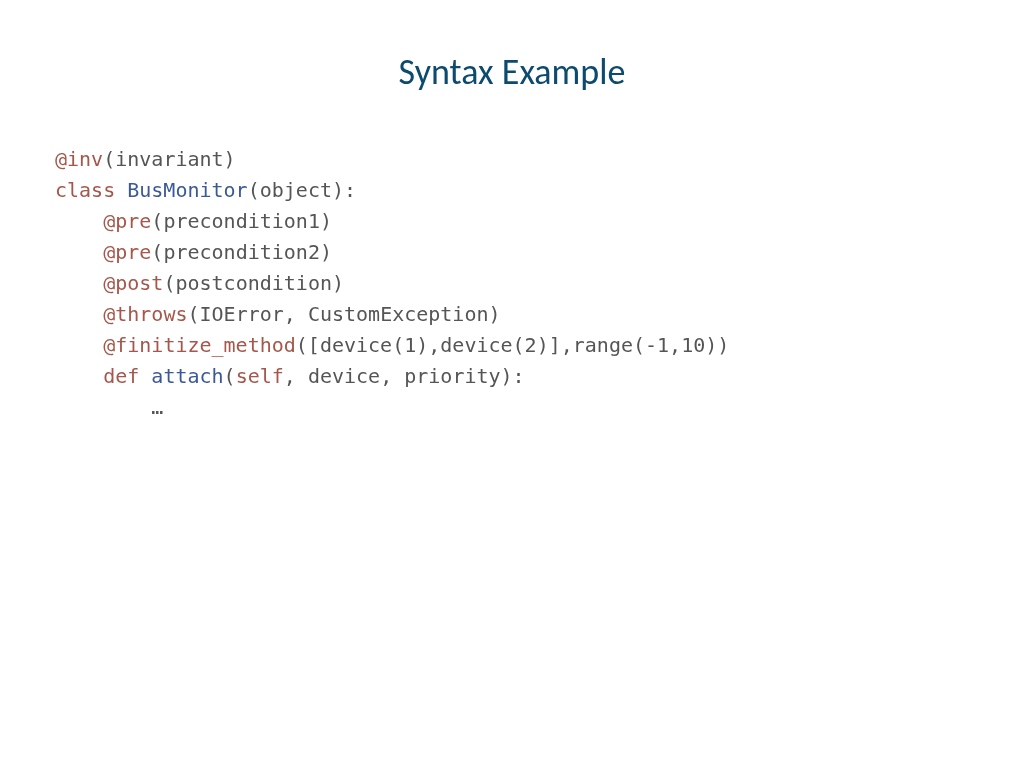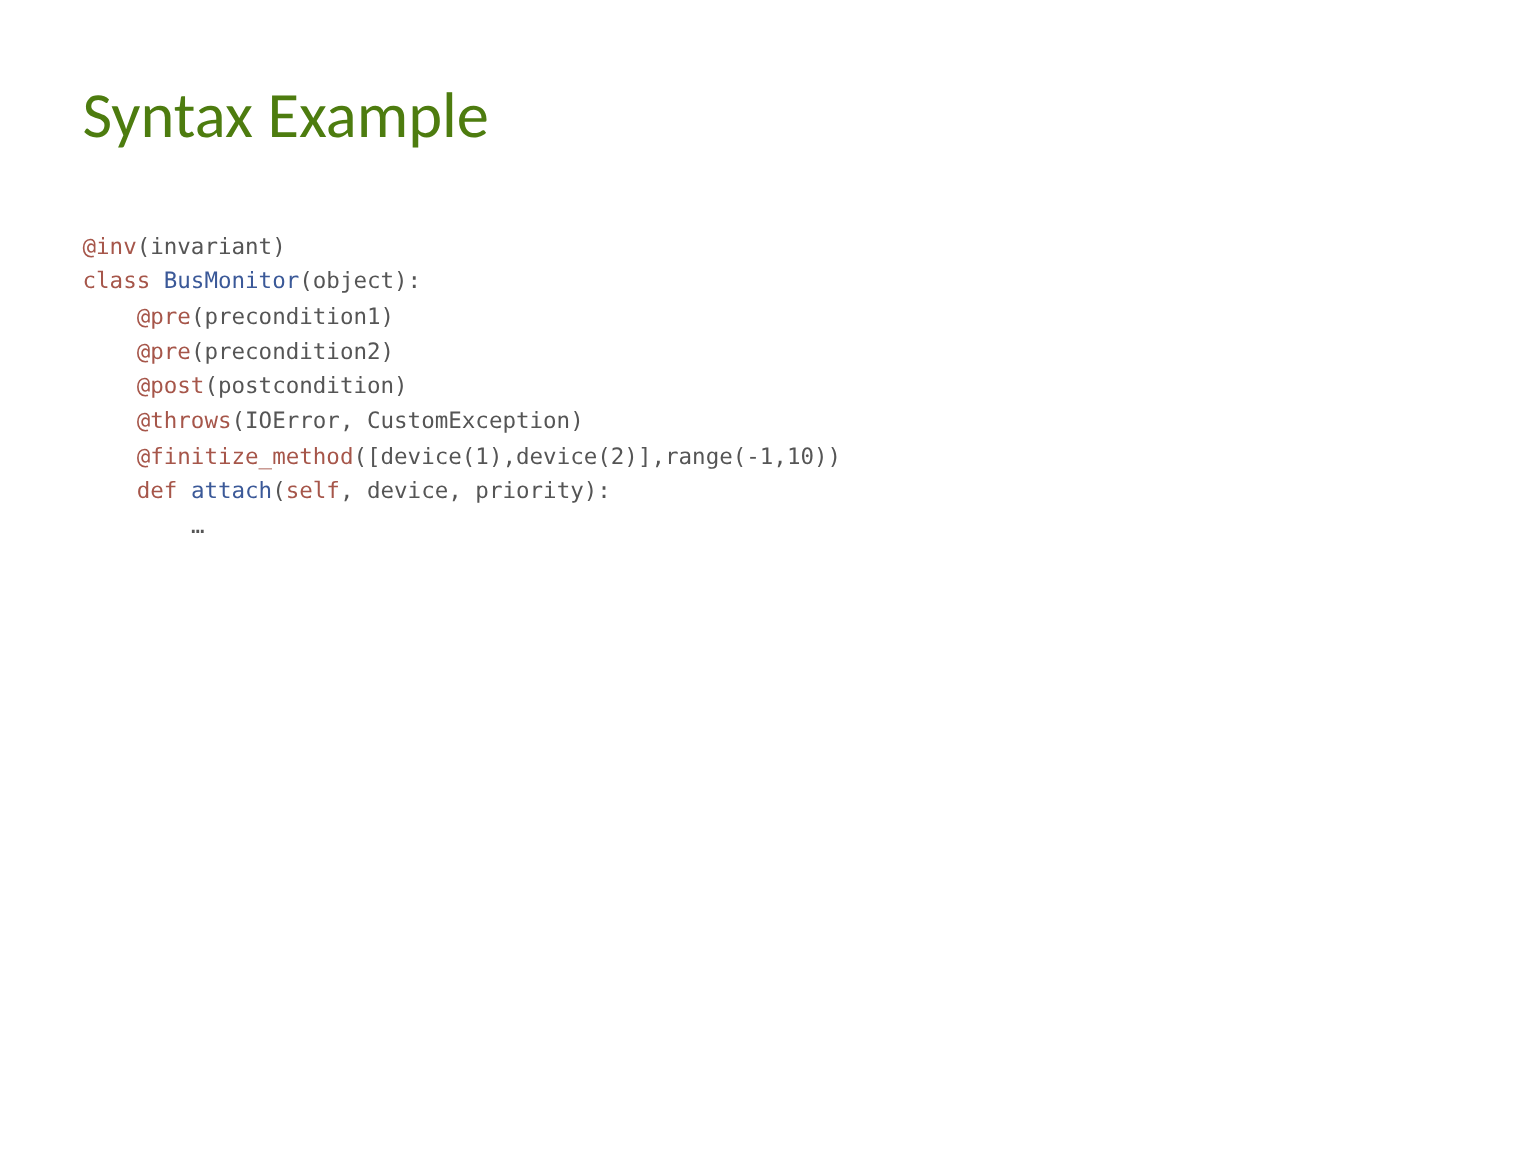--- a/index.html
+++ b/index.html
@@ -13,29 +13,30 @@
       background: #ffffff;
       font-family: Calibri, 'Segoe UI', sans-serif;
       overflow: hidden;
     }
     .slide {
       width: 100%;
       height: 100%;
       padding: 50px 55px;
     }
     .title {
-      color: #4d7c0f;
-      font-size: 43px;
+      color: #0c4a6e;
+      font-size: 36px;
       font-weight: 400;
+      text-align: center;
       margin-bottom: 50px;
       font-family: Calibri, 'Segoe UI', sans-serif;
     }
     .code-block {
       font-family: 'Lucida Console', 'Consolas', monospace;
-      font-size: 15px;
+      font-size: 20px;
       line-height: 1.55;
       color: #333;
       white-space: pre;
     }
     .decorator { color: #a6564a; }
     .keyword { color: #a6564a; }
     .classname { color: #3b5998; }
     .def-kw { color: #a6564a; }
     .func-name { color: #3b5998; }
     .self-kw { color: #a6564a; }

